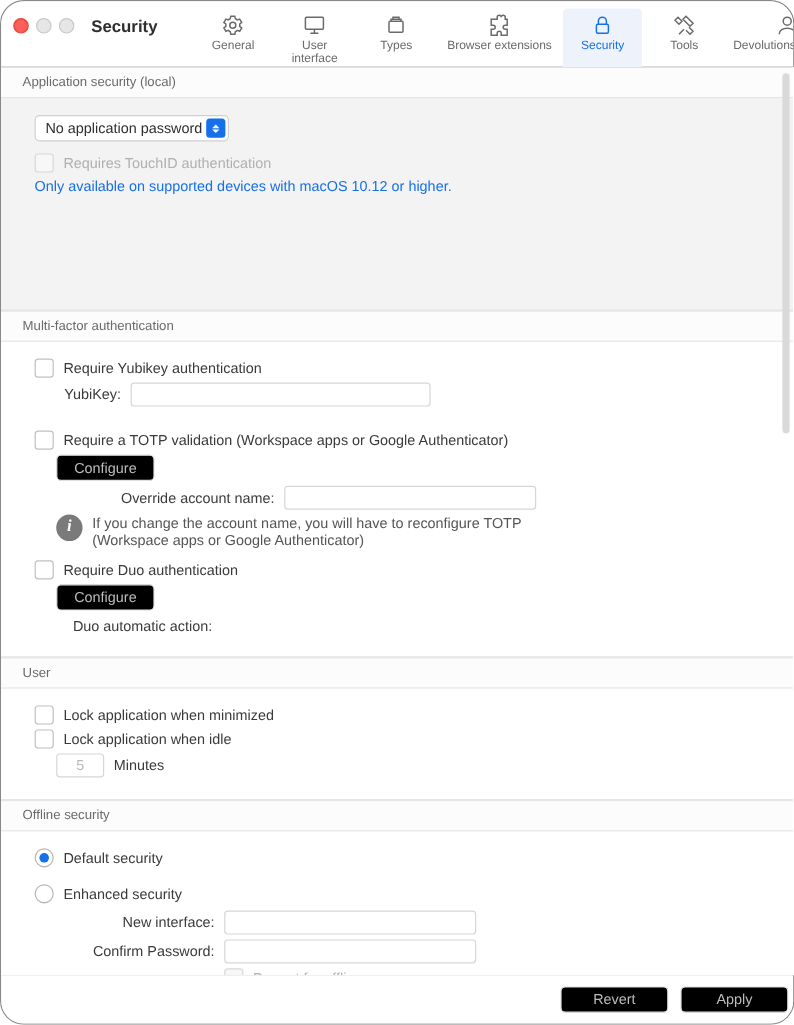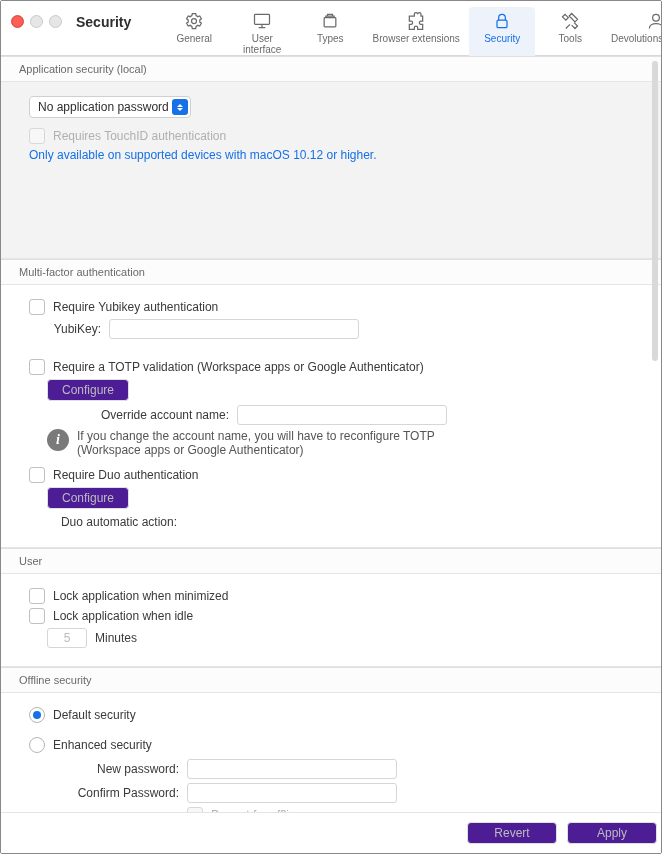--- a/index.html
+++ b/index.html
@@ -8,21 +8,21 @@
     font-family: -apple-system, "Helvetica Neue", Arial, sans-serif;
     font-size: 12px;
     color: #3a3a3a;
     background: #fff;
   }
   .window {
     width: 662px;
     height: 854px;
     box-sizing: border-box;
     border: 1px solid #888;
-    border-radius: 2px;
+    border-radius: 20px;
     overflow: hidden;
     position: relative;
     display: flex;
     flex-direction: column;
     background: #ffffff;
   }
   
   
   .titlebar {
     display: flex;
@@ -153,21 +153,21 @@
   .dimmed { color:#b0b0b0;}
   
   .radio {
     width:14px;height:14px;border-radius:50%;
     border:1px solid #b5b5b5;background:#fff;display:inline-flex;
     align-items:center;justify-content:center;flex-shrink:0;
   }
   .radio.sel::after { content:""; width:8px;height:8px;border-radius:50%;background:#1670e8;}
   
   .btn {
-    background:#4c1d95;border:1px solid #d0d0d0;border-radius:4px;
+    background:#000000;border:1px solid #d0d0d0;border-radius:4px;
     height:20px; padding:0 14px; font-size:12px; color:#2e2e2e;
     display:inline-flex; align-items:center; justify-content:center;
   }
   .btn.disabled { color:#bcbcbc; border-color:#e0e0e0; }
   
   .notelink { color:#1670e8; font-size:12px;}
   
   .info-icon {
     width:22px;height:22px;border-radius:50%;background:#7a7a7a;color:#fff;
     font-style:italic;font-family:Georgia,serif;font-weight:bold;font-size:14px;
@@ -327,21 +327,21 @@
       <div class="section-body white">
         <div class="row">
           <span class="radio sel"></span>
           <span>Default security</span>
         </div>
         <div class="row" style="margin-top:14px;">
           <span class="radio"></span>
           <span>Enhanced security</span>
         </div>
         <div class="row" style="margin-left:40px; margin-top:6px;">
-          <span class="label-right" style="width:110px;">New password:</span>
+          <span class="label-right" style="width:110px;">New interface:</span>
           <input type="text" class="tf" style="width: 200px;">
         </div>
         <div class="row" style="margin-left:40px;">
           <span class="label-right" style="width:110px;">Confirm Password:</span>
           <input type="text" class="tf" style="width: 200px;">
         </div>
         <div class="row" style="margin-left:158px;">
           <span class="check disabled"></span>
           <span class="dimmed">Prompt for offline access</span>
         </div>

